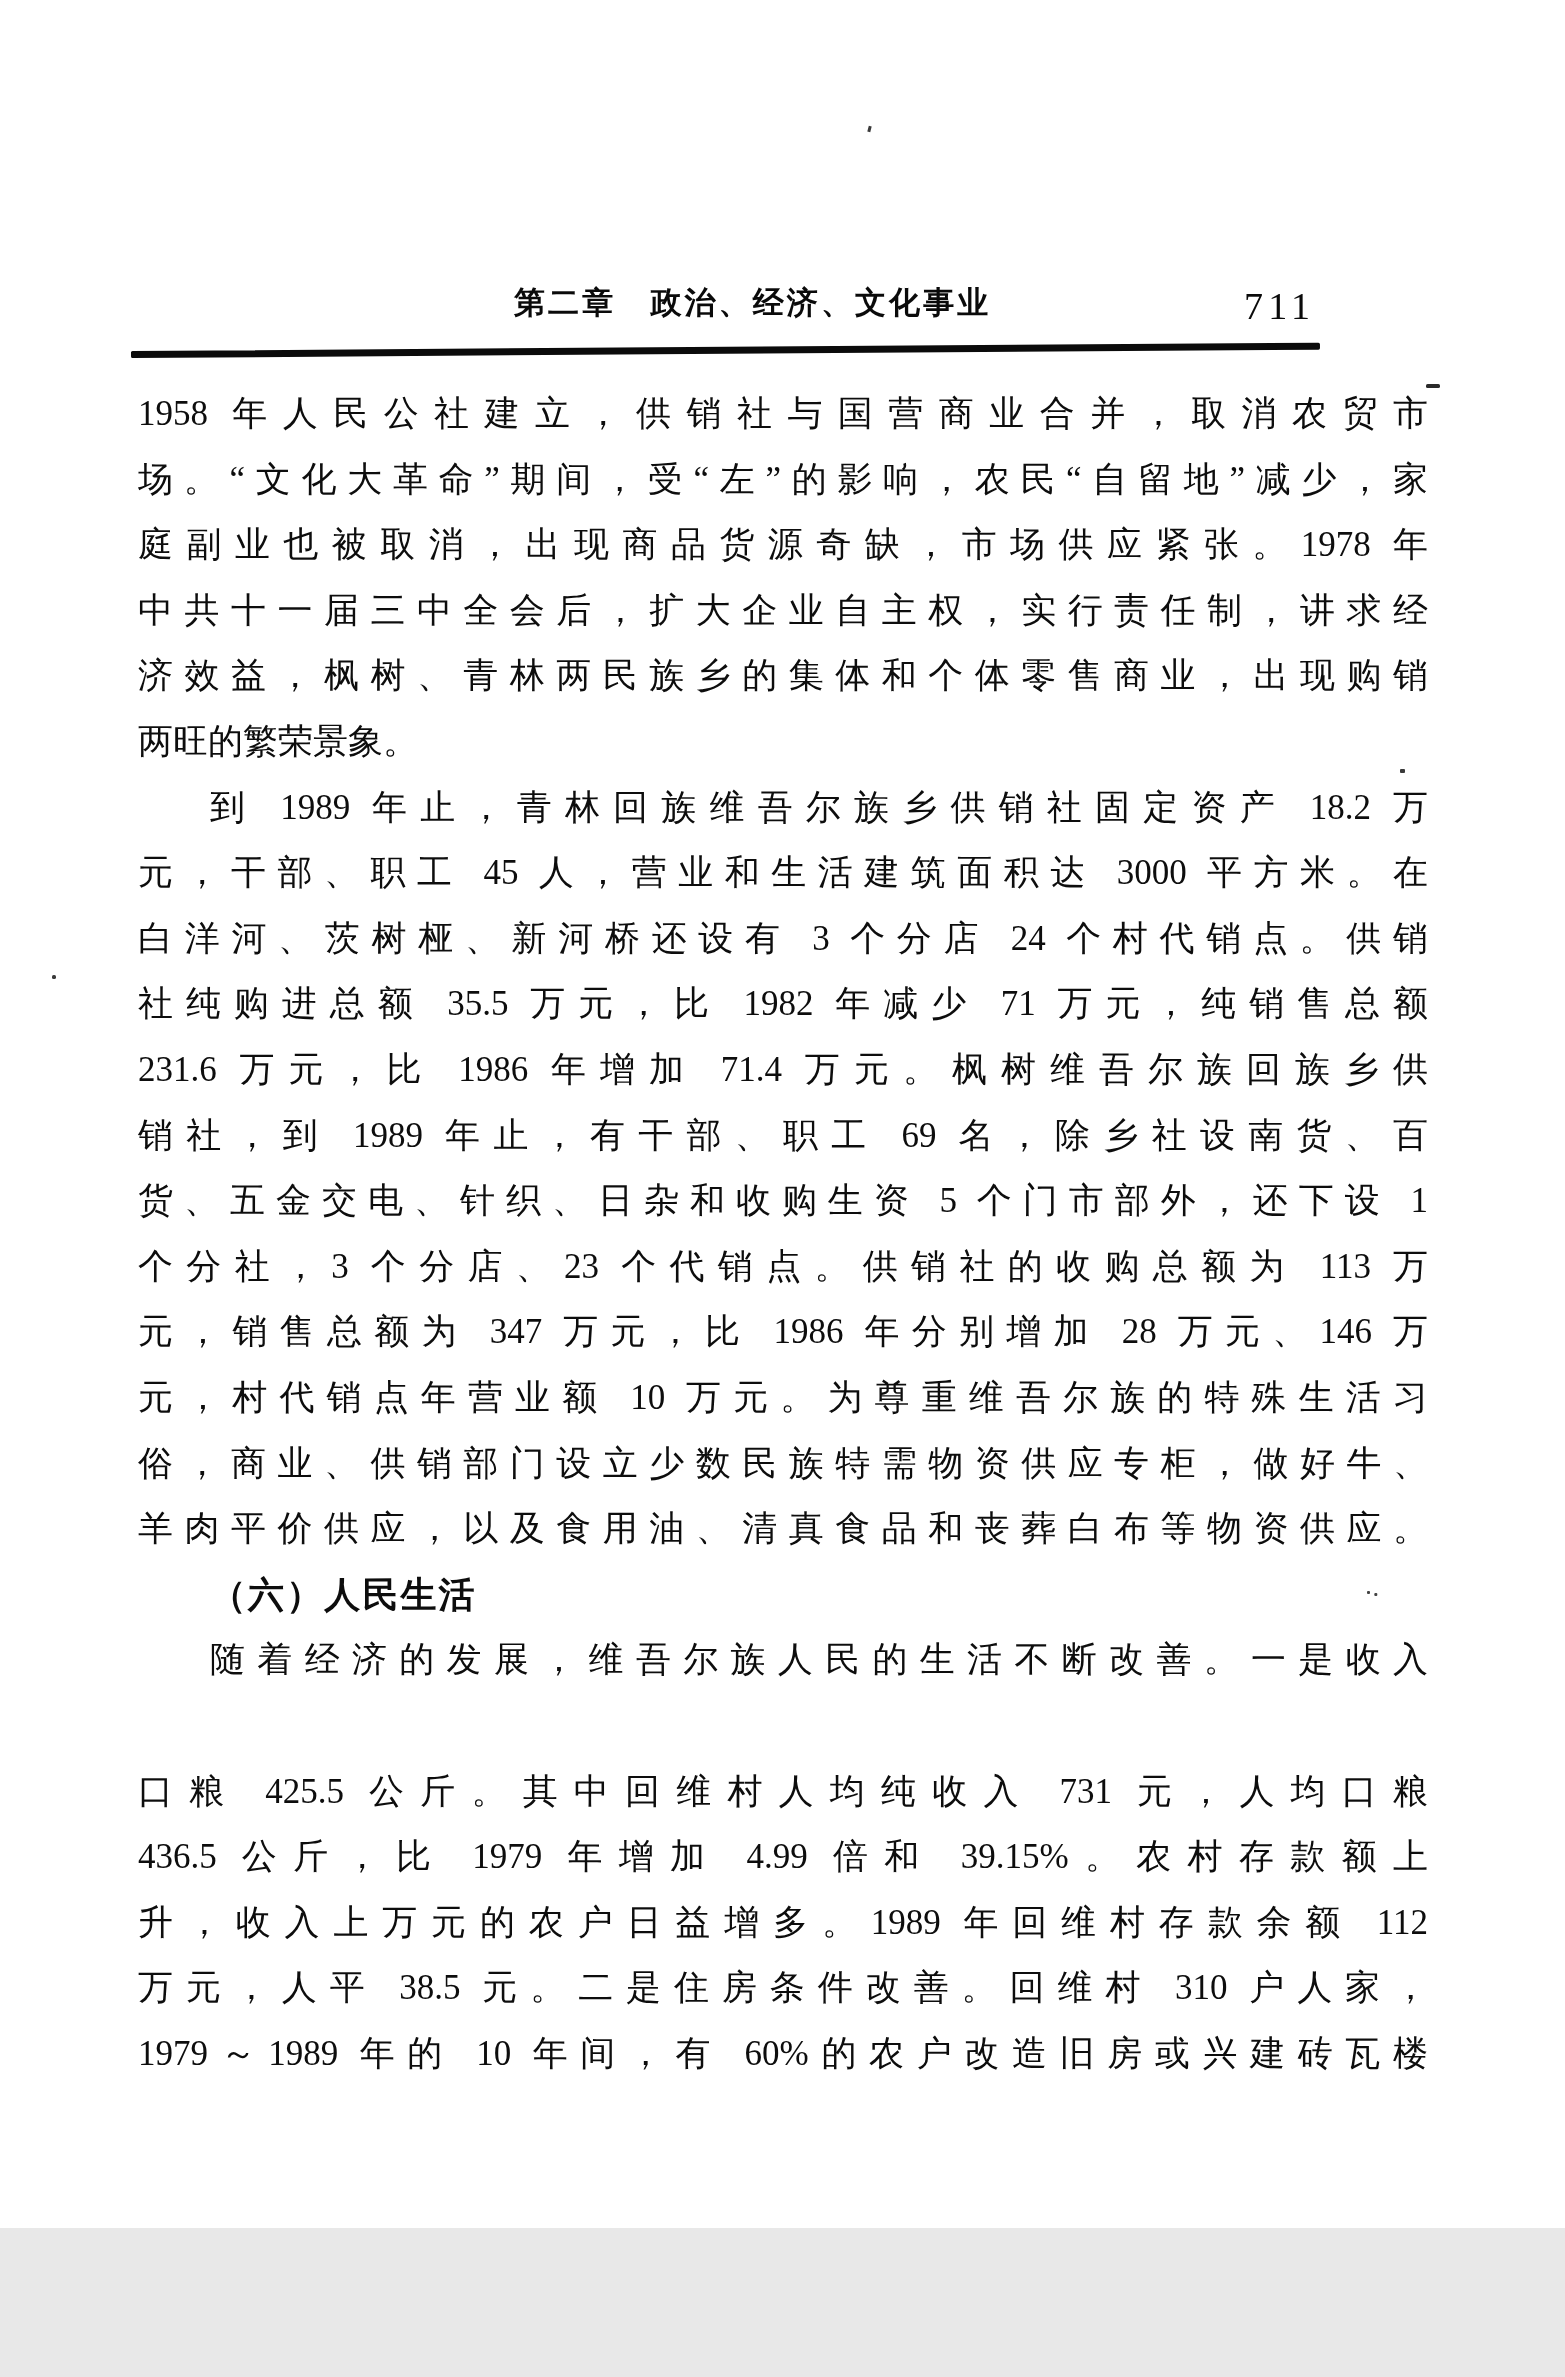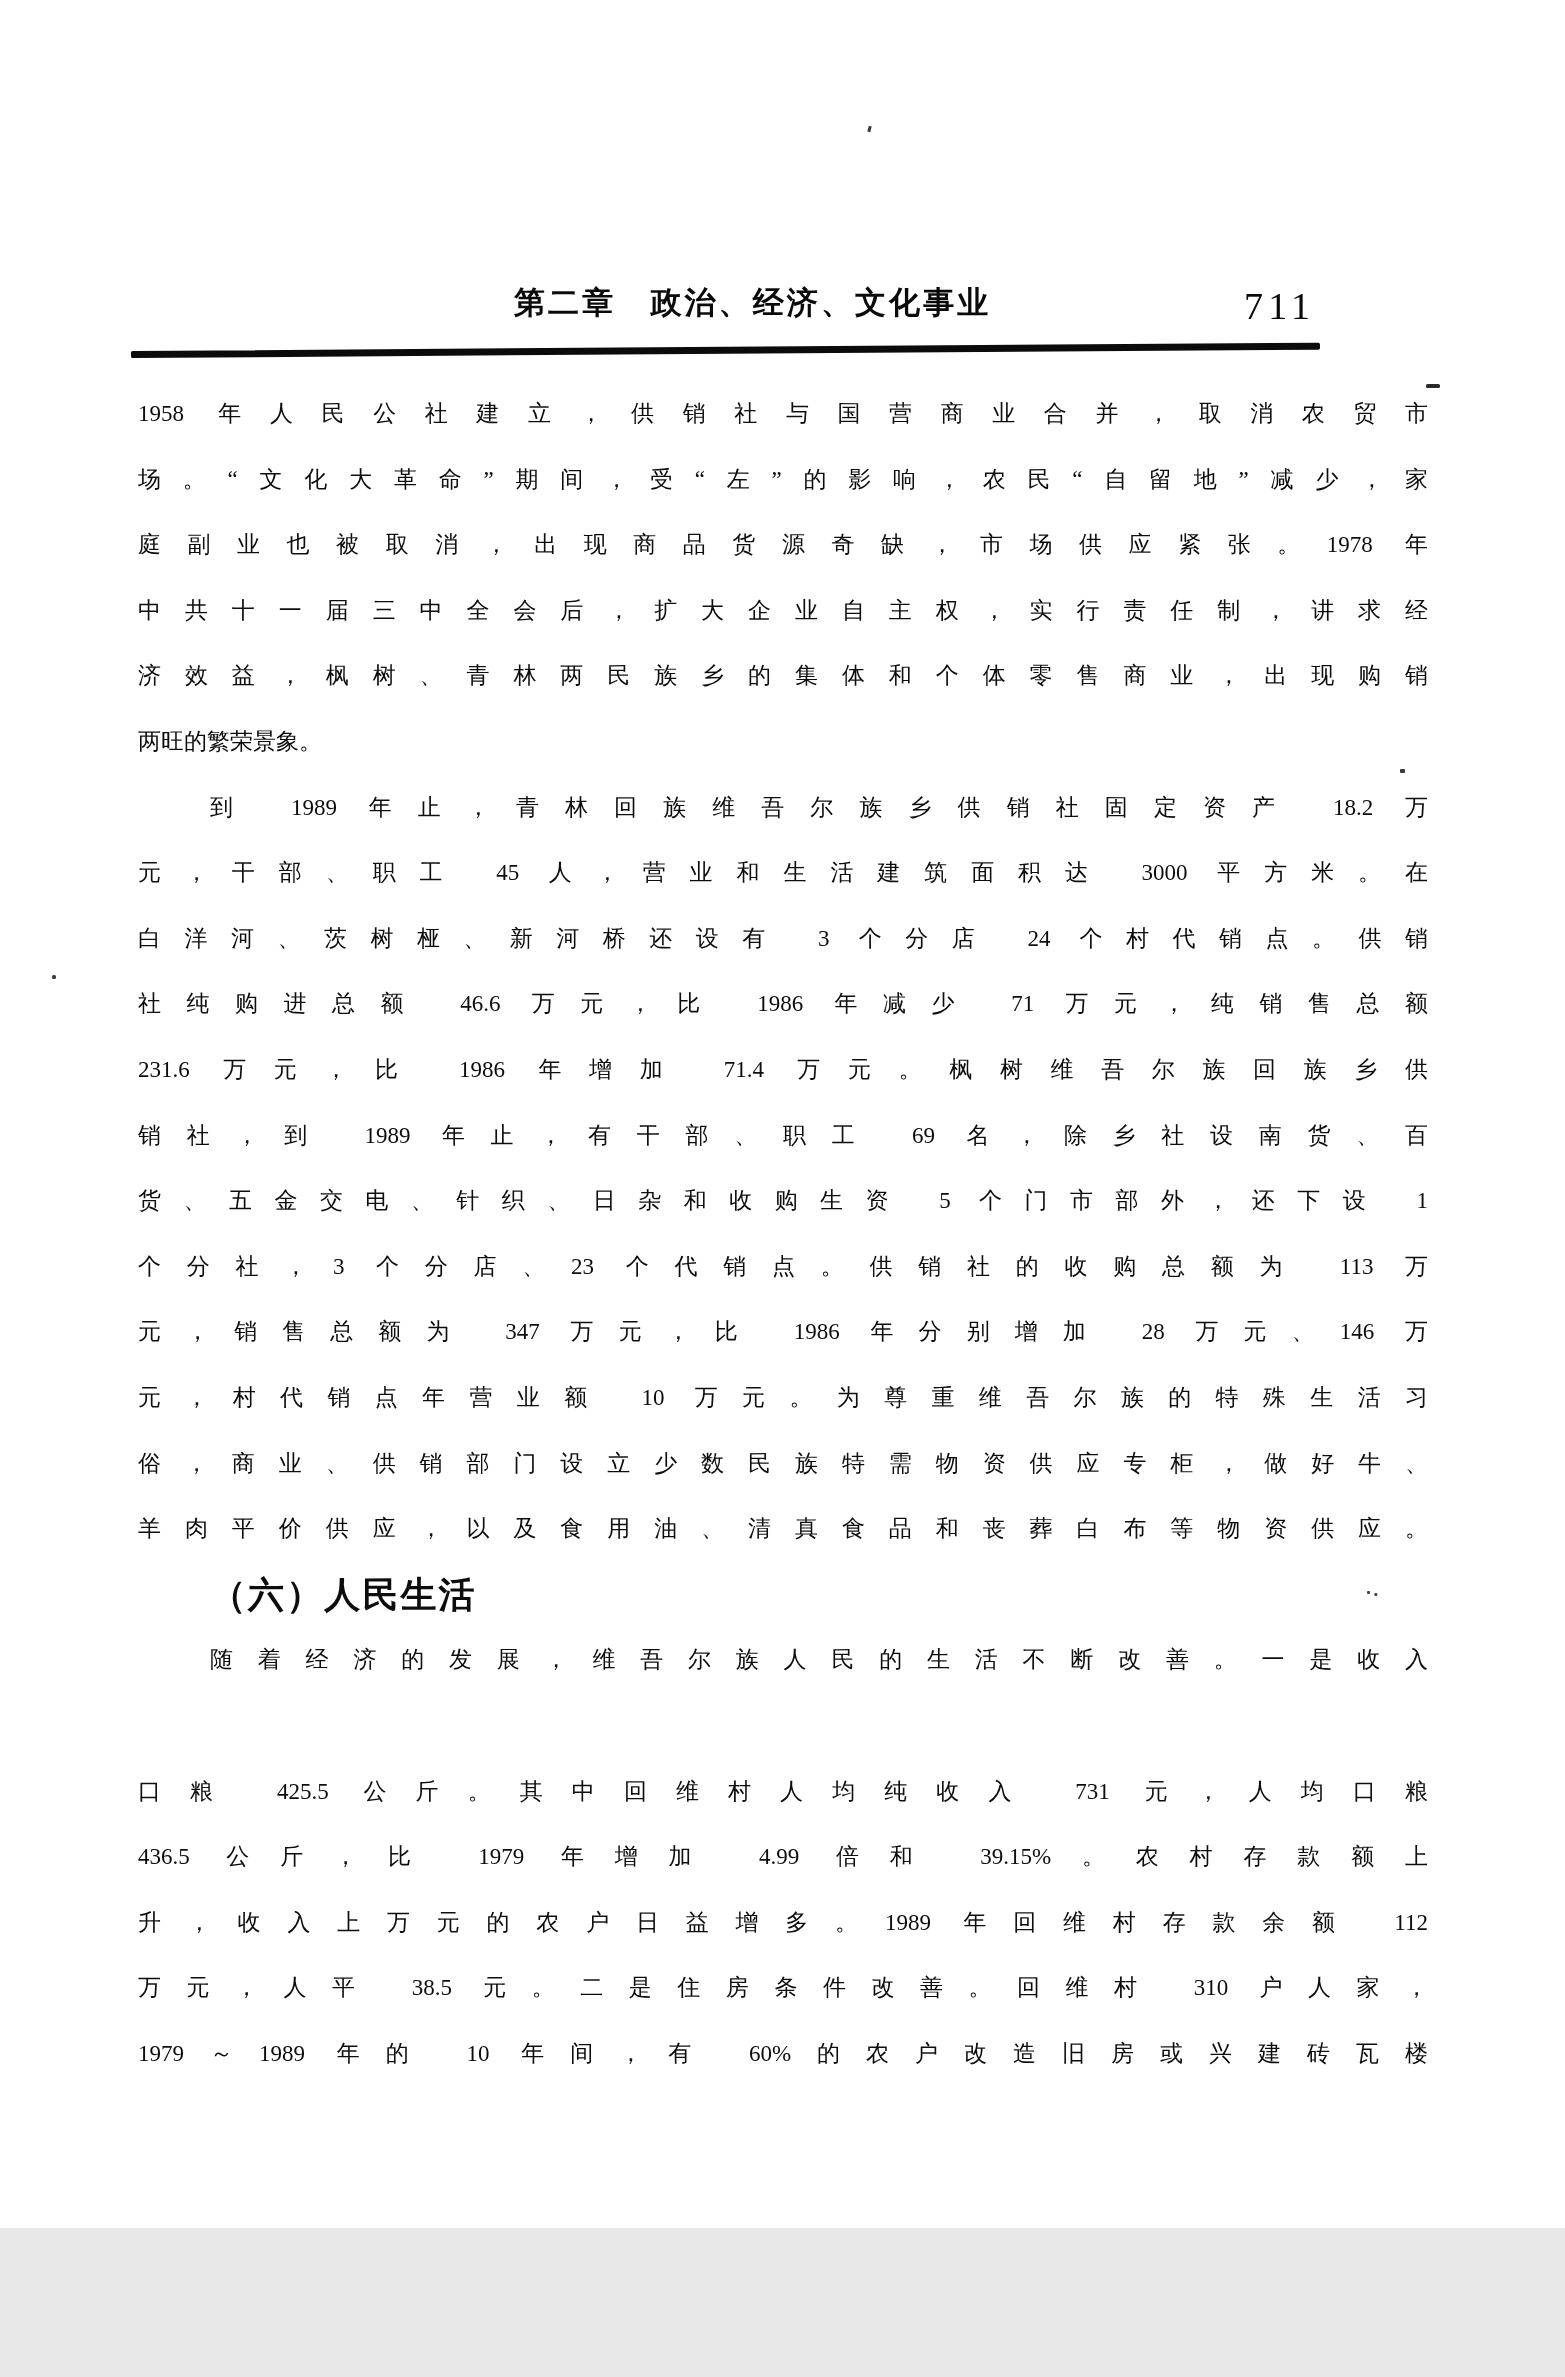--- a/index.html
+++ b/index.html
@@ -46,21 +46,21 @@
     border-radius: 1.6px;
     transform: rotate(-0.4deg);
     transform-origin: left center;
   }
   .body-line {
     position: absolute;
     left: 138px;
     width: 1290px;
     height: 66px;
     line-height: 66px;
-    font-size: 23px;
+    font-size: 35px;
     text-align: justify;
     text-align-last: justify;
     white-space: nowrap;
     color: #0d0d0d;
   }
   .body-line.para-end {
     text-align: right;
     text-align-last: left;
   }
   .body-line.indent {
@@ -96,21 +96,21 @@
 
   <div class="body-line" style="top:381px">1958 年人民公社建立，供销社与国营商业合并，取消农贸市</div>
   <div class="body-line" style="top:447px">场。“文化大革命”期间，受“左”的影响，农民“自留地”减少，家</div>
   <div class="body-line" style="top:512px">庭副业也被取消，出现商品货源奇缺，市场供应紧张。1978 年</div>
   <div class="body-line" style="top:578px">中共十一届三中全会后，扩大企业自主权，实行责任制，讲求经</div>
   <div class="body-line" style="top:643px">济效益，枫树、青林两民族乡的集体和个体零售商业，出现购销</div>
   <div class="body-line para-end" style="top:709px">两旺的繁荣景象。</div>
   <div class="body-line indent" style="top:775px">到 1989 年止，青林回族维吾尔族乡供销社固定资产 18.2 万</div>
   <div class="body-line" style="top:840px">元，干部、职工 45 人，营业和生活建筑面积达 3000 平方米。在</div>
   <div class="body-line" style="top:906px">白洋河、茨树桠、新河桥还设有 3 个分店 24 个村代销点。供销</div>
-  <div class="body-line" style="top:971px">社纯购进总额 46.6 万元，比 1986 年减少 71 万元，纯销售总额</div>
+  <div class="body-line" style="top:971px">社纯购进总额 35.5 万元，比 1982 年减少 71 万元，纯销售总额</div>
   <div class="body-line" style="top:1037px">231.6 万元，比 1986 年增加 71.4 万元。枫树维吾尔族回族乡供</div>
   <div class="body-line" style="top:1103px">销社，到 1989 年止，有干部、职工 69 名，除乡社设南货、百</div>
   <div class="body-line" style="top:1168px">货、五金交电、针织、日杂和收购生资 5 个门市部外，还下设 1</div>
   <div class="body-line" style="top:1234px">个分社，3 个分店、23 个代销点。供销社的收购总额为 113 万</div>
   <div class="body-line" style="top:1299px">元，销售总额为 347 万元，比 1986 年分别增加 28 万元、146 万</div>
   <div class="body-line" style="top:1365px">元，村代销点年营业额 10 万元。为尊重维吾尔族的特殊生活习</div>
   <div class="body-line" style="top:1431px">俗，商业、供销部门设立少数民族特需物资供应专柜，做好牛、</div>
   <div class="body-line" style="top:1496px">羊肉平价供应，以及食用油、清真食品和丧葬白布等物资供应。</div>
   <div class="body-line heading indent" style="top:1562px">（六）人民生活</div>
   <div class="body-line indent" style="top:1627px">随着经济的发展，维吾尔族人民的生活不断改善。一是收入</div>

